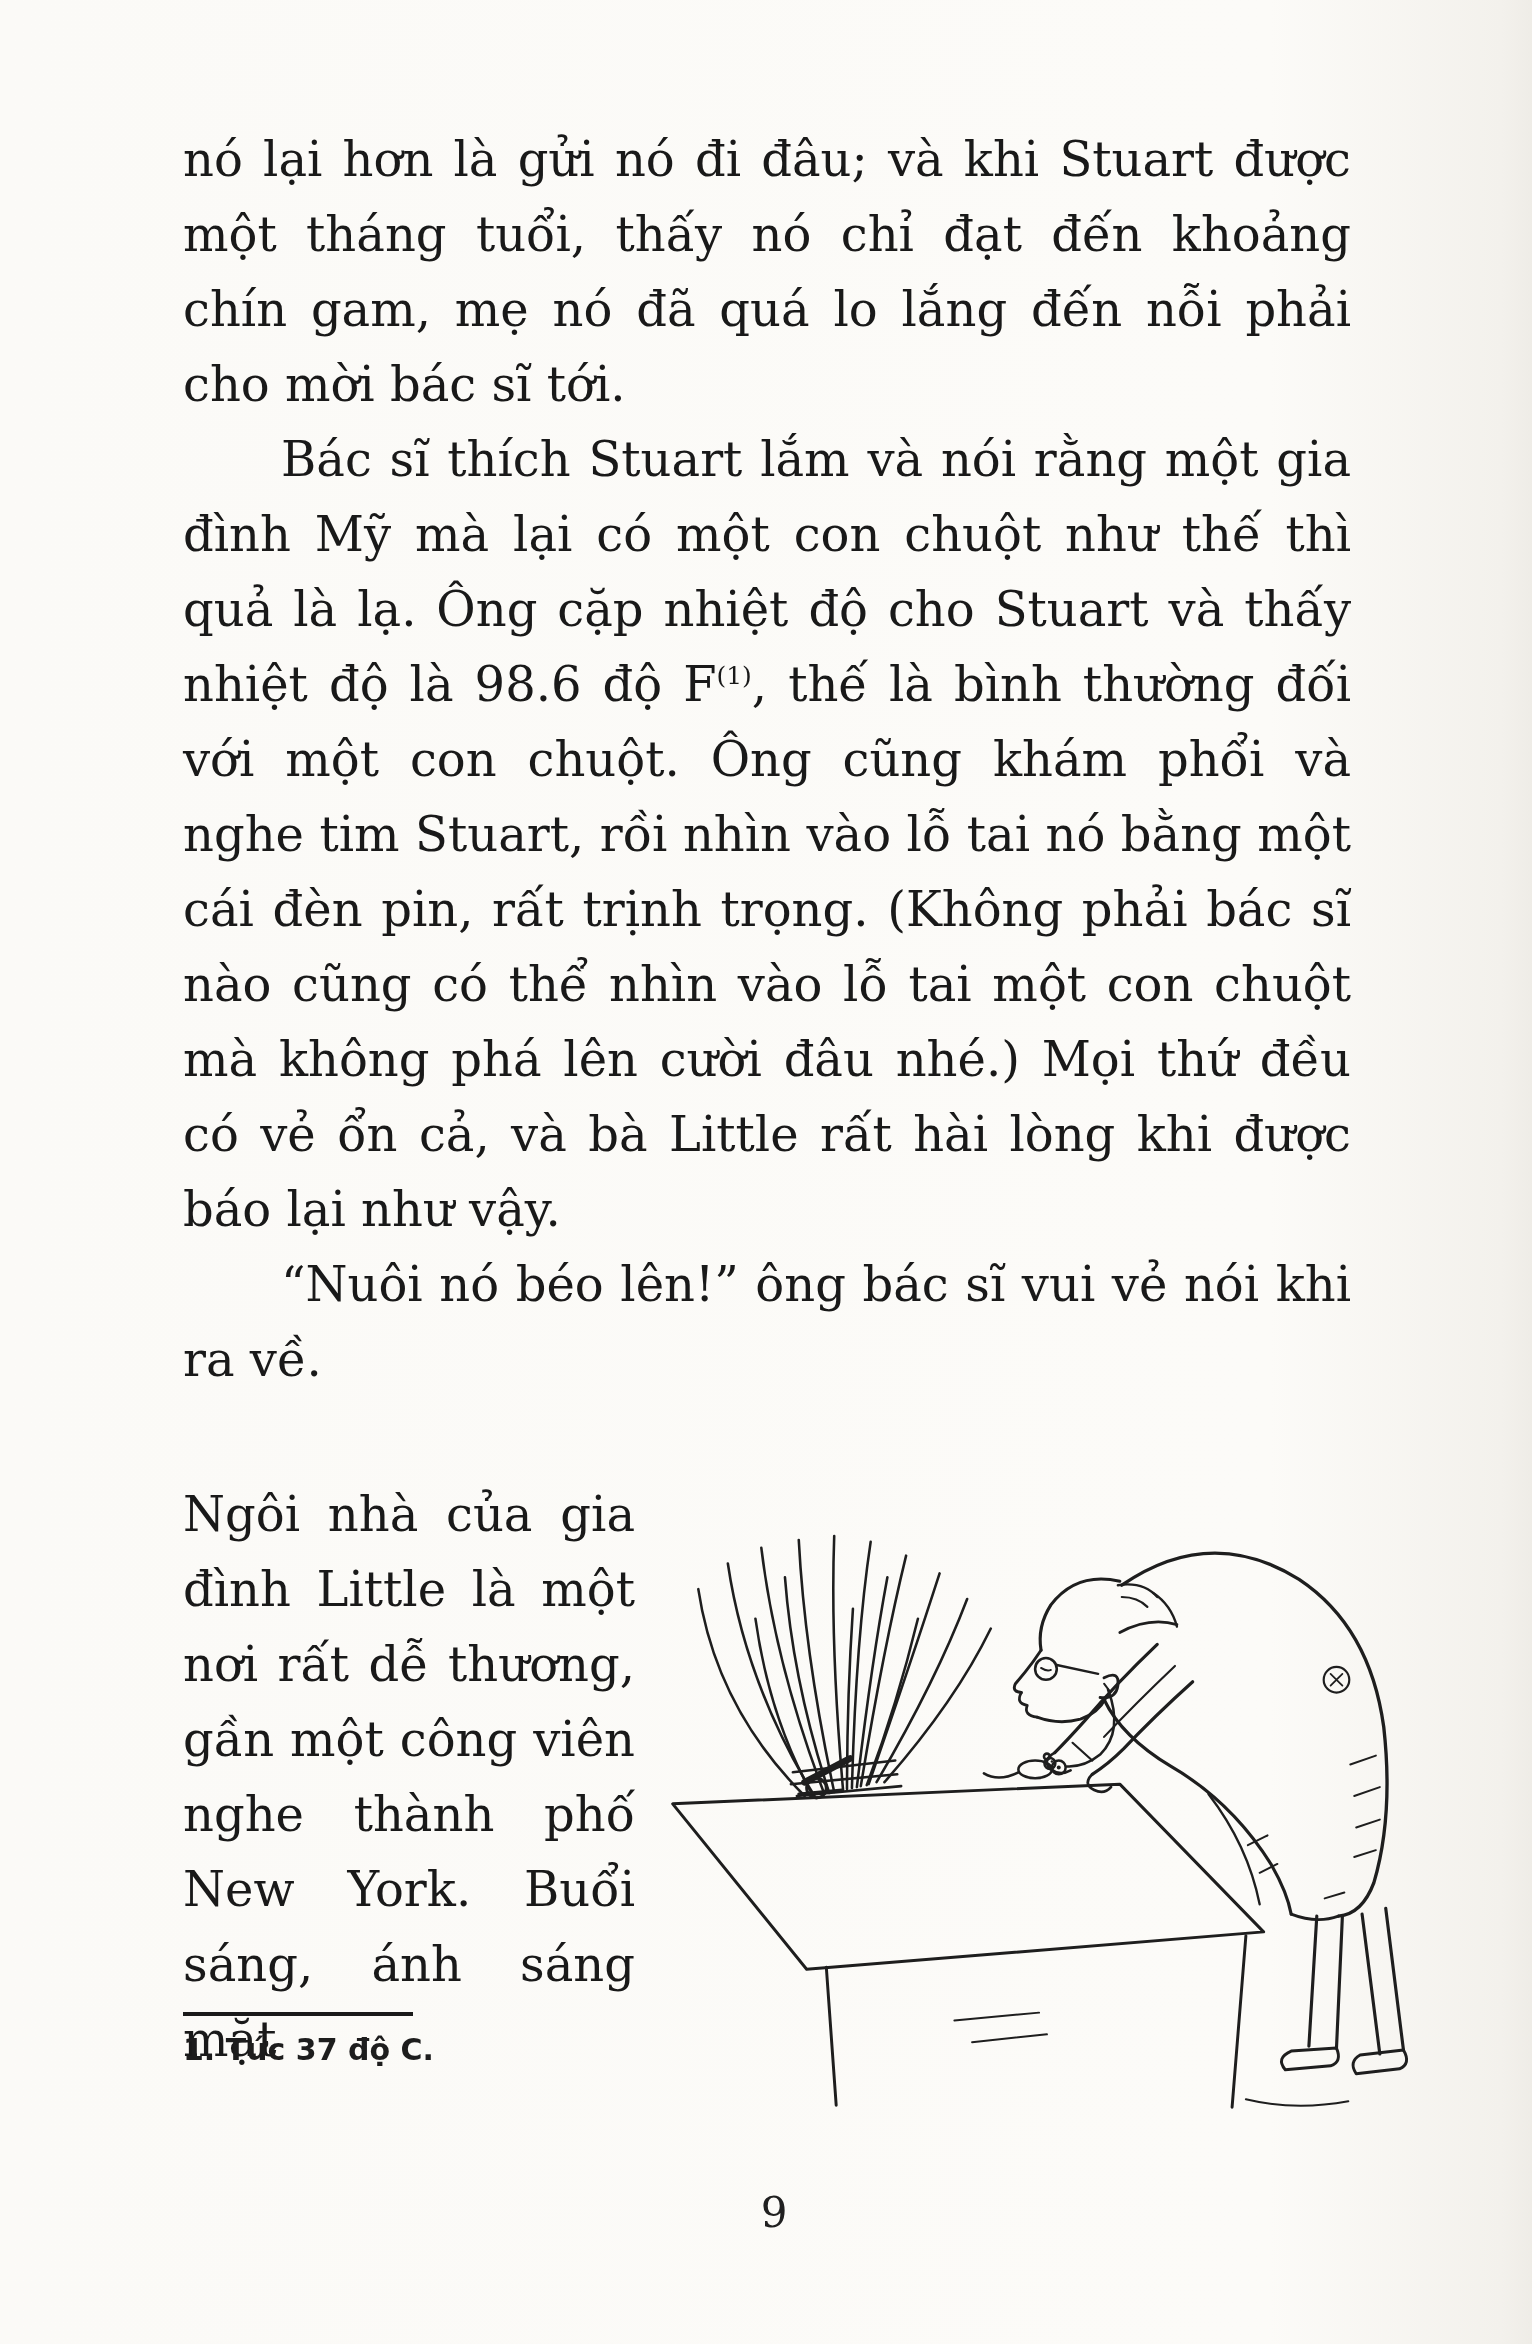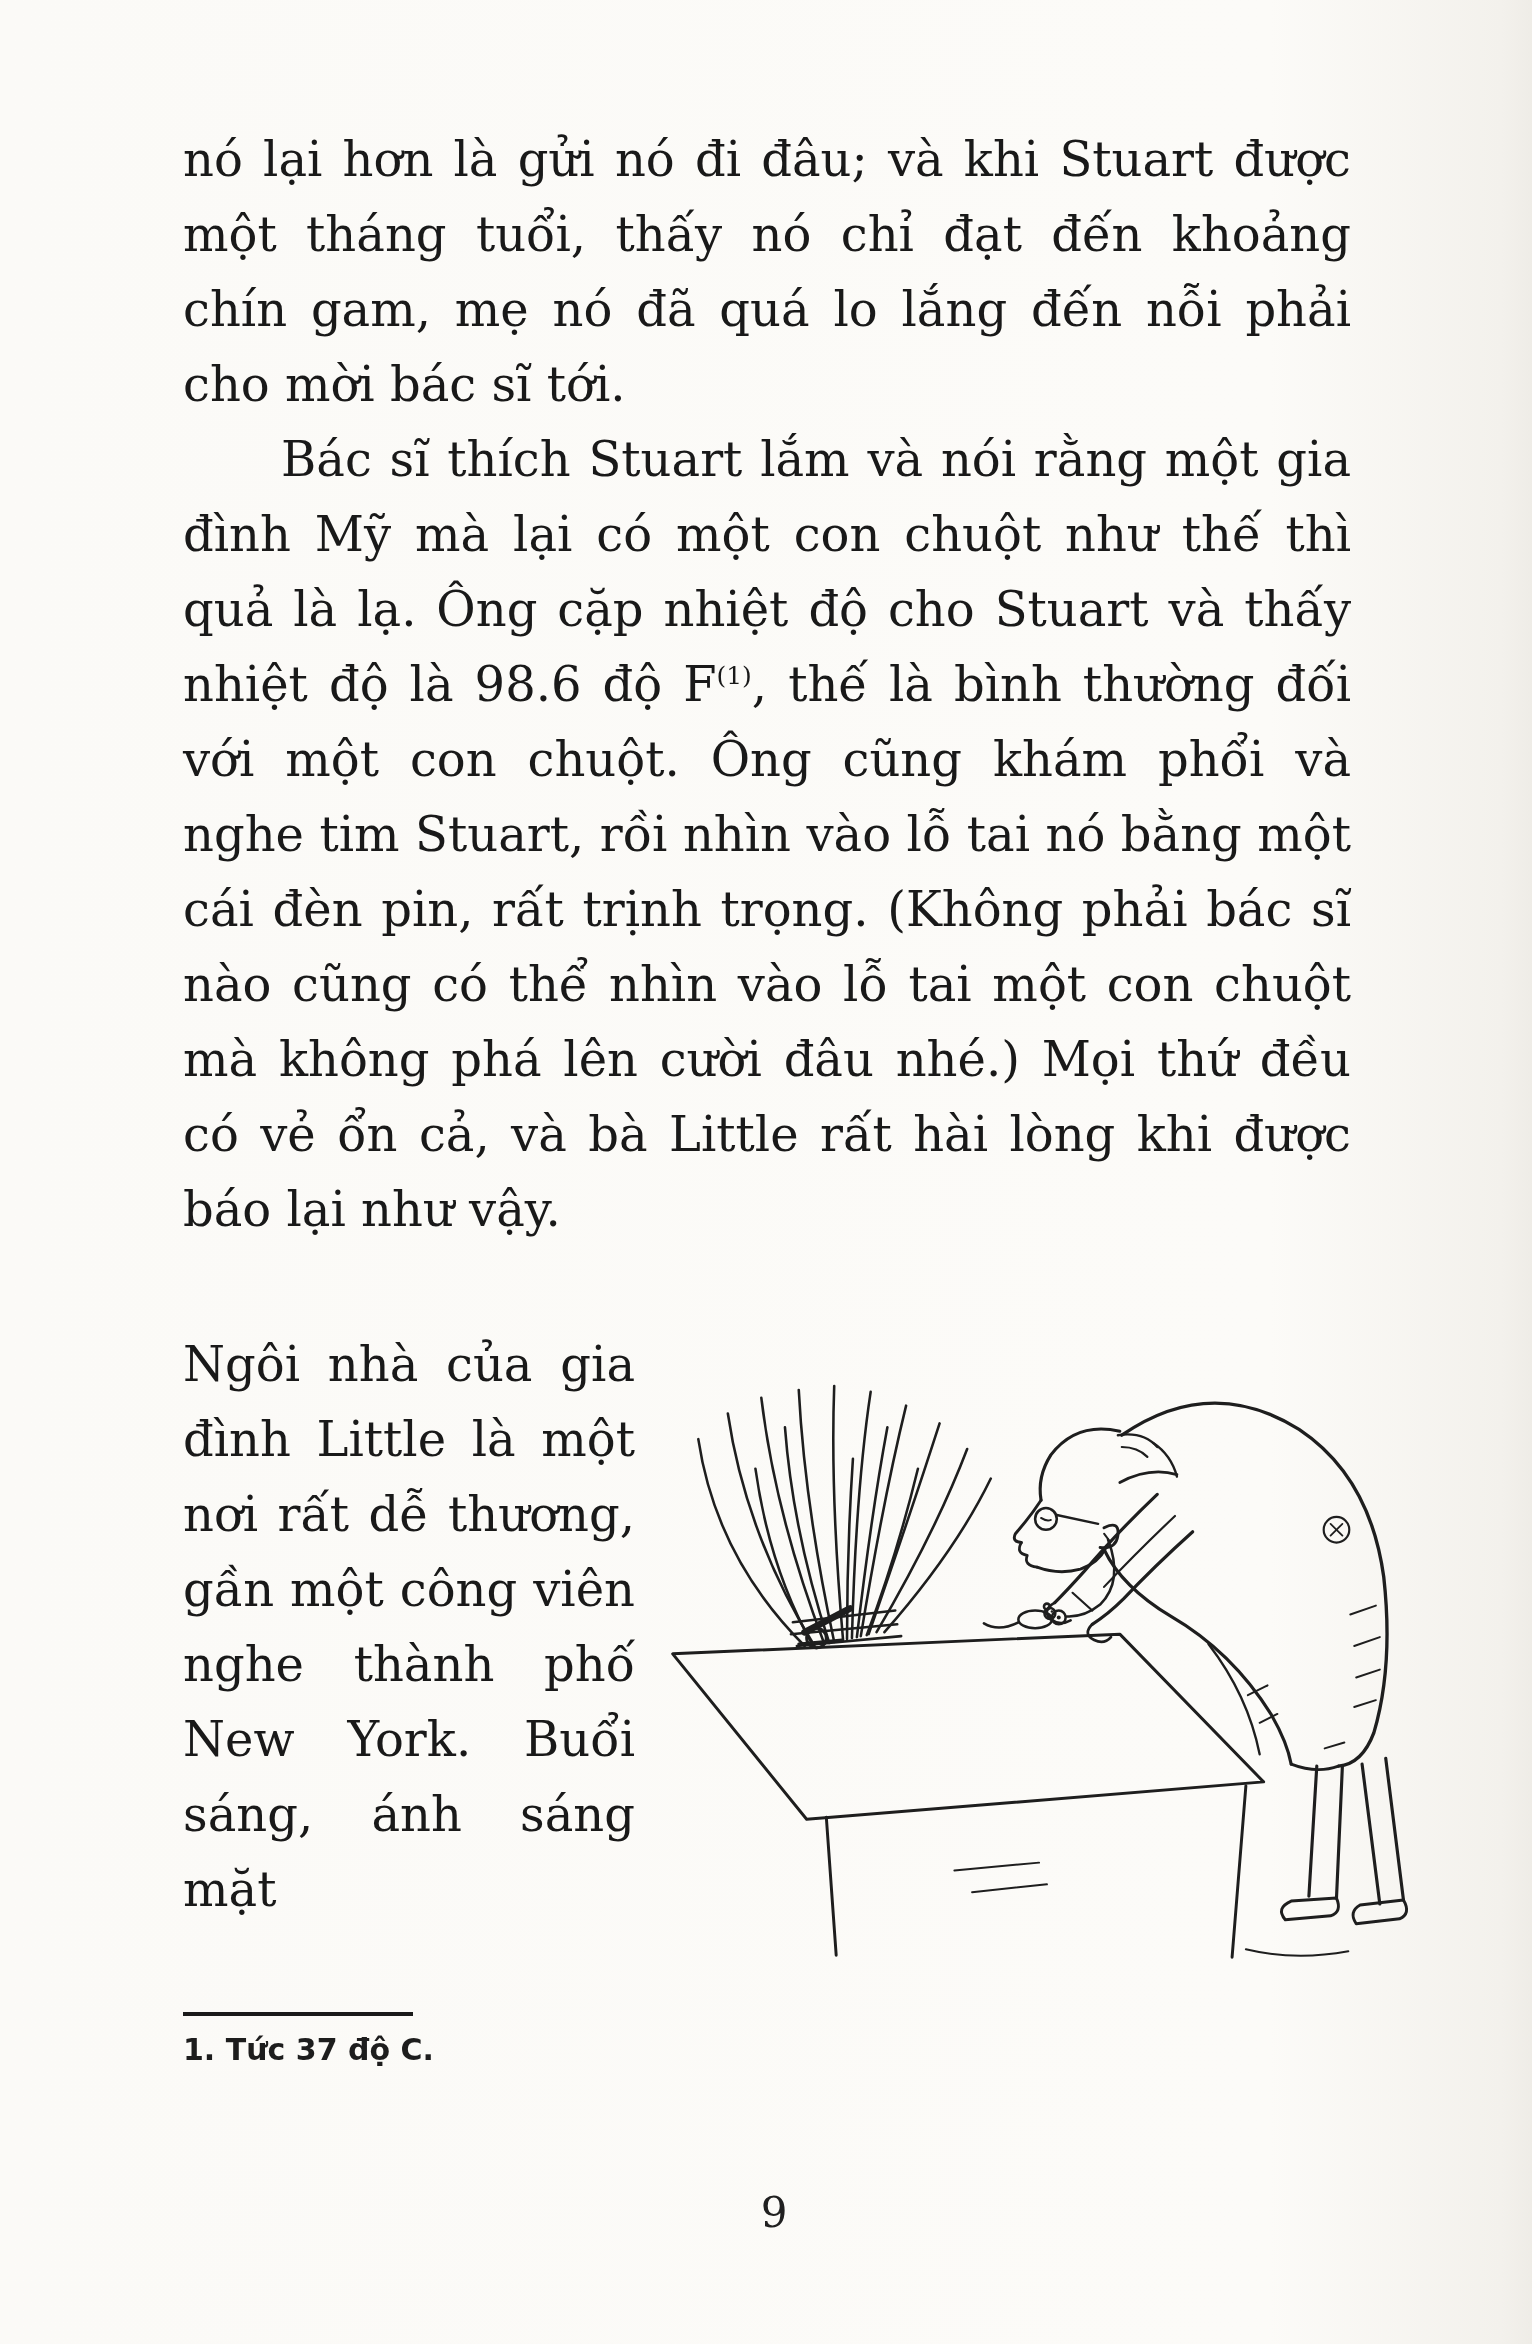--- a/index.html
+++ b/index.html
@@ -85,20 +85,21 @@
 <body>
 
 <div class="page">
 
   <main class="text-block">
 
     <p class="para">nó lại hơn là gửi nó đi đâu; và khi Stuart được một tháng tuổi, thấy nó chỉ đạt đến khoảng chín gam, mẹ nó đã quá lo lắng đến nỗi phải cho mời bác sĩ tới.</p>
 
     <p class="para indent"><span>Bác sĩ thích Stuart lắm và nói rằng một gia đình Mỹ mà lại có một con chuột như thế thì quả là lạ. Ông cặp nhiệt độ cho Stuart và thấy nhiệt độ là 98.6 độ F</span><sup class="fn-marker">(1)</sup><span>, thế là bình thường đối với một con chuột. Ông cũng khám phổi và nghe tim Stuart, rồi nhìn vào lỗ tai nó bằng một cái đèn pin, rất trịnh trọng. (Không phải bác sĩ nào cũng có thể nhìn vào lỗ tai một con chuột mà không phá lên cười đâu nhé.) Mọi thứ đều có vẻ ổn cả, và bà Little rất hài lòng khi được báo lại như vậy.</span></p>
 
+    <p class="para indent">“Nuôi nó béo lên!” ông bác sĩ vui vẻ nói khi ra về.</p>
 
     <section class="illustrated">
 
       <figure class="illustration">
         <svg viewBox="0 0 780 660" xmlns="http://www.w3.org/2000/svg">
           <g fill="none" stroke="#1e1e1e" stroke-linecap="round" stroke-linejoin="round">
 
             <g stroke-width="2.6">
               <path d="M148 332 Q58 242 40 122"></path>
               <path d="M158 332 Q88 218 70 96"></path>

